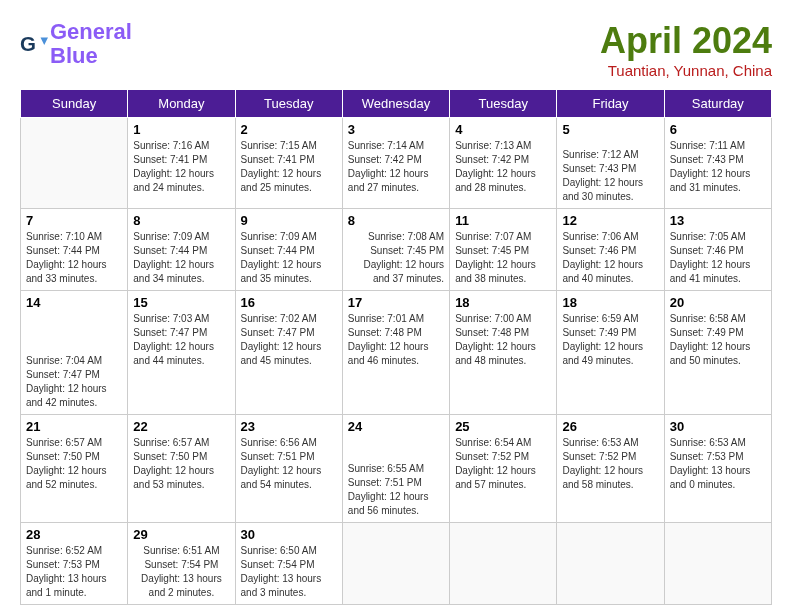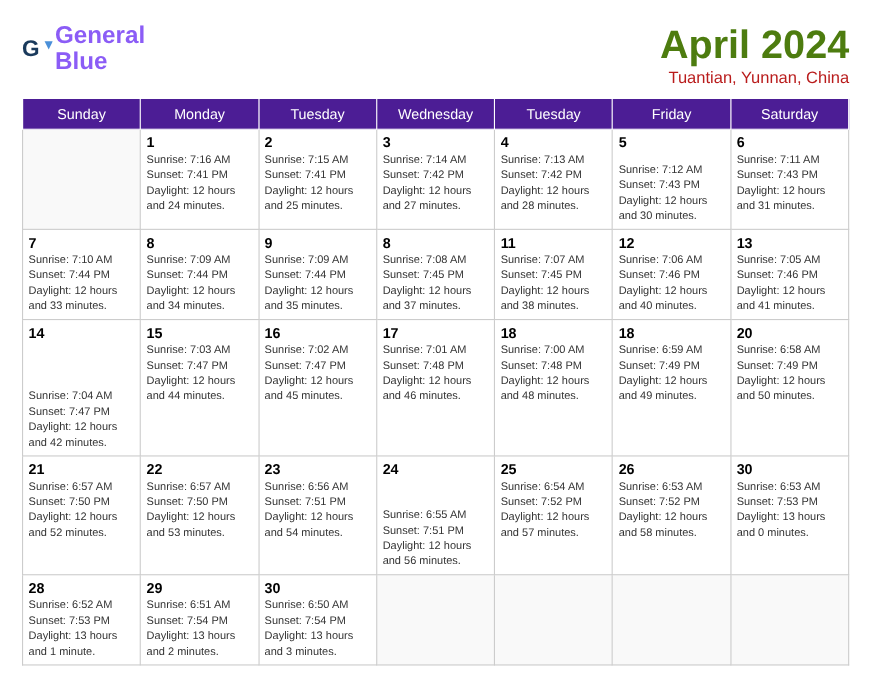--- a/index.html
+++ b/index.html
@@ -184,21 +184,21 @@
         </td>
         <td>
           <div class="day-num">9</div>
           <div class="day-info" style="white-space: pre-line;">Sunrise: 7:09 AM
 Sunset: 7:44 PM
 Daylight: 12 hours
 and 35 minutes.</div>
         </td>
         <td>
           <div class="day-num">8</div>
-          <div class="day-info" style="white-space: pre-line;">Sunrise: 7:08 AM
+          <div class="day-info" style="white-space: pre-line; text-align: right;">Sunrise: 7:08 AM
 Sunset: 7:45 PM
 Daylight: 12 hours
 and 37 minutes.</div>
         </td>
         <td>
           <div class="day-num">11</div>
           <div class="day-info" style="white-space: pre-line;">Sunrise: 7:07 AM
 Sunset: 7:45 PM
 Daylight: 12 hours
 and 38 minutes.</div>
@@ -323,21 +323,21 @@
       <tr class="week-row">
         <td>
           <div class="day-num">28</div>
           <div class="day-info" style="white-space: pre-line;">Sunrise: 6:52 AM
 Sunset: 7:53 PM
 Daylight: 13 hours
 and 1 minute.</div>
         </td>
         <td>
           <div class="day-num">29</div>
-          <div class="day-info" style="white-space: pre-line;">Sunrise: 6:51 AM
+          <div class="day-info" style="white-space: pre-line; text-align: center;">Sunrise: 6:51 AM
 Sunset: 7:54 PM
 Daylight: 13 hours
 and 2 minutes.</div>
         </td>
         <td>
           <div class="day-num">30</div>
           <div class="day-info" style="white-space: pre-line;">Sunrise: 6:50 AM
 Sunset: 7:54 PM
 Daylight: 13 hours
 and 3 minutes.</div>

